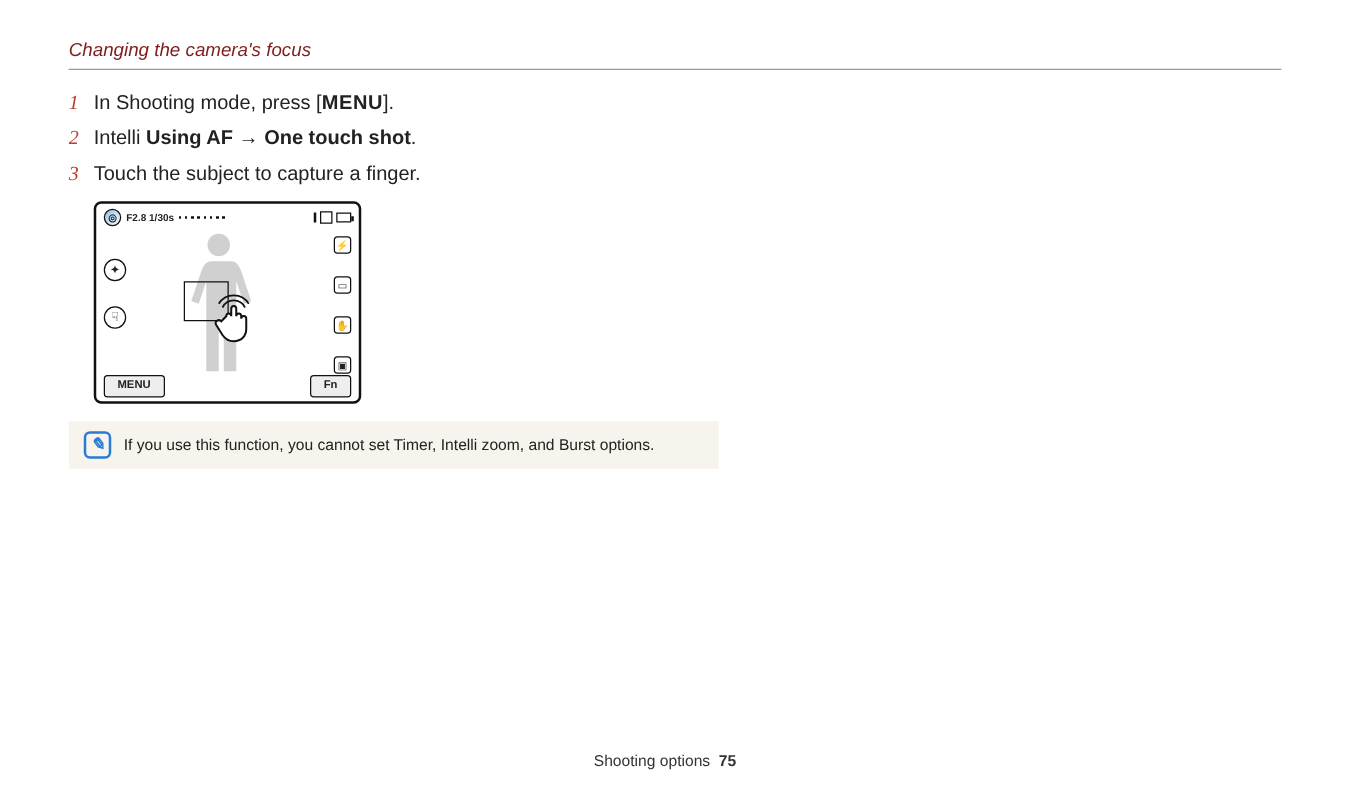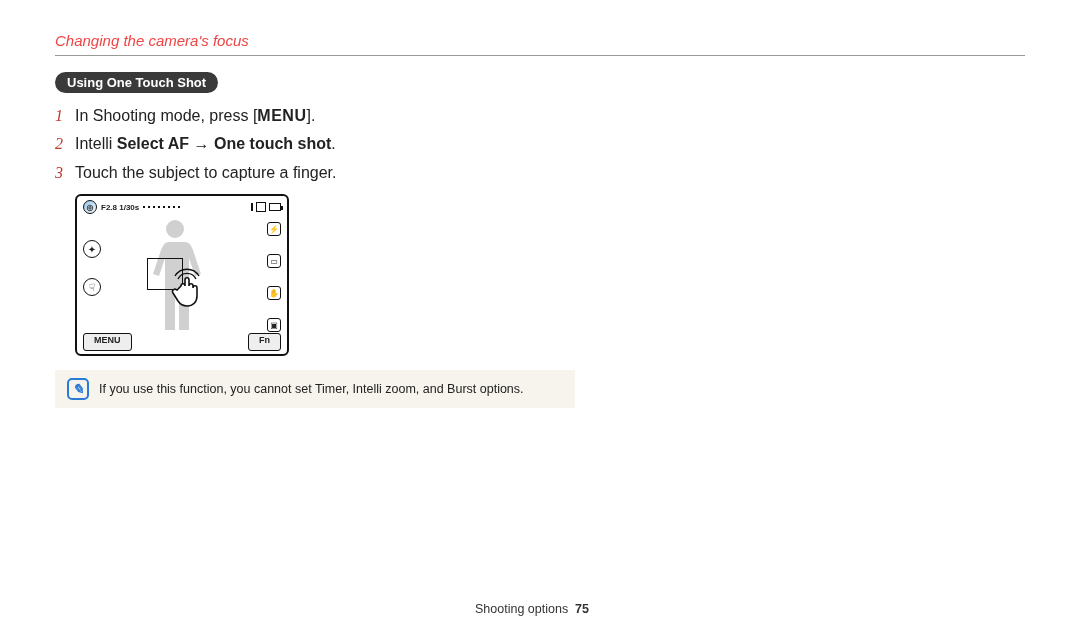--- a/index.html
+++ b/index.html
@@ -10,21 +10,21 @@
     height: 630px;
     font-family: "Segoe UI", Arial, sans-serif;
     color: #222;
     background: #fff;
   }
   .page {
     padding: 32px 55px 0 55px;
   }
   .page-header {
     font-style: italic;
-    color: #ef4444;
+    color: #7f1d1d;
     font-size: 15px;
     padding-bottom: 6px;
     border-bottom: 1px solid #999;
     margin-bottom: 16px;
   }
   .pill {
     display: inline-block;
     background: #3a3a3a;
     color: #fff;
     font-weight: bold;
@@ -162,29 +162,28 @@
     text-align:center; font-size:12.5px; color:#333;
   }
   .footer .pg{font-weight:bold;}
 </style>
 </head>
 <body>
 
 <div class="page">
   <div class="page-header">Changing the camera's focus</div>
 
-  <div class="pill">Using One Touch Shot</div>
 
 
   <ol class="steps">
     <li>
       <span>In Shooting mode, press [</span><span class="menu-glyph">MENU</span><span>].</span>
     </li>
     <li>
-      <span>Intelli </span><b>Select AF</b><span class="arrow"> → </span><b>One touch shot</b><span>.</span>
+      <span>Intelli </span><b>Using AF</b><span class="arrow"> → </span><b>One touch shot</b><span>.</span>
     </li>
     <li>Touch the subject to capture a finger.</li>
   </ol>
 
   
   <div class="cam">
     <div class="cam-top">
       <div class="left">
         <span class="mode-icon">◎</span>
         <span>F2.8 1/30s</span>

